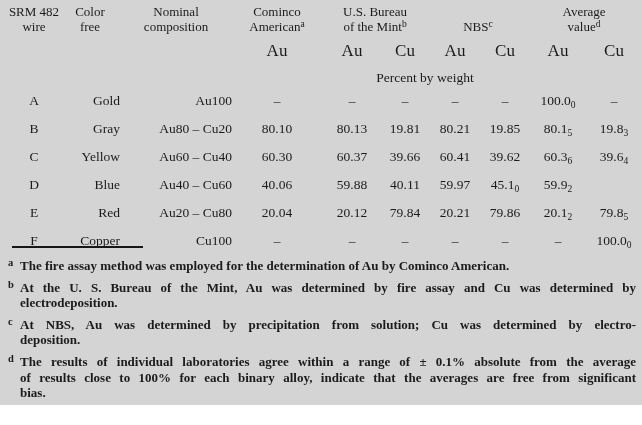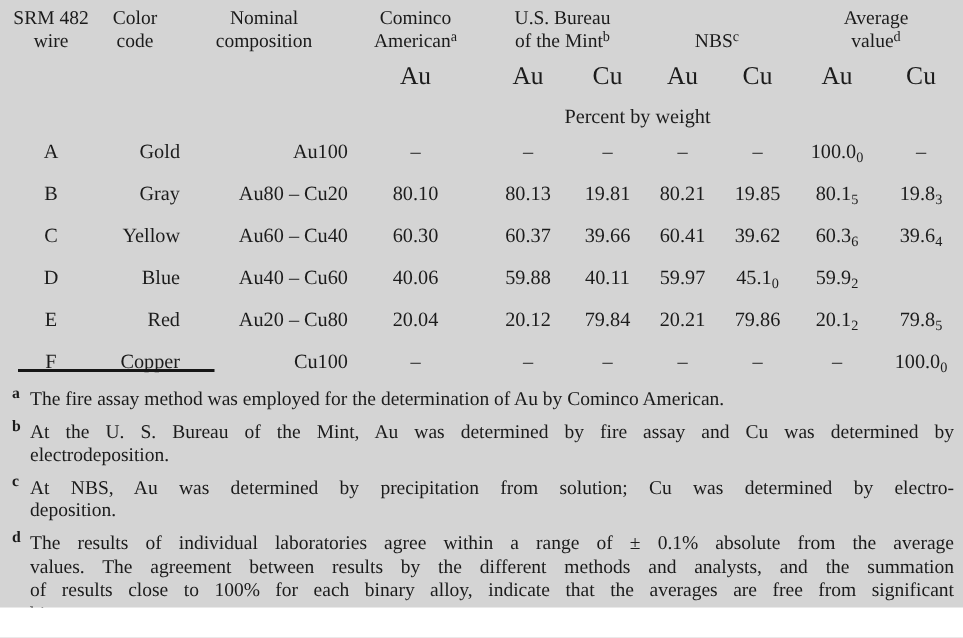--- a/index.html
+++ b/index.html
@@ -45,39 +45,39 @@
   
   .footnotes {
     position: absolute; left: 8px; top: 258px; width: 628px;
     font-size: 13px; line-height: 15.6px;
   }
   .footnote { position: relative; padding-left: 12px; margin-bottom: 6px; }
   .fn-mark {
     position: absolute; left: 0; top: -3px;
     font-size: 10.5px; font-weight: bold;
   }
-  .fn-line { text-align: justify; text-align-last: justify; }
+  .fn-line { text-align: justify; text-align-last: justify; font-weight: bold; }
   .fn-line.last { text-align: justify; text-align-last: auto; }
   .fn-line:empty { display: none; }
 </style>
 </head>
 <body>
 
 <div class="page">
 
   <div class="table">
 
     <div class="grid-row thead-group">
       <div class="hgroup">
         <div>SRM 482</div>
         <div>wire</div>
       </div>
       <div class="hgroup">
         <div>Color</div>
-        <div>code</div>
+        <div>free</div>
       </div>
       <div class="hgroup">
         <div>Nominal</div>
         <div>composition</div>
       </div>
       <div class="hgroup">
         <div>Cominco</div>
         <div><span>American</span><sup>a</sup></div>
       </div>
       <div class="hgroup span2">
@@ -206,20 +206,19 @@
 
     <div class="footnote">
       <span class="fn-mark">c</span>
       <div class="fn-line">At NBS, Au was determined by precipitation from solution; Cu was determined by electro-</div>
       <div class="fn-line last">deposition.</div>
     </div>
 
     <div class="footnote">
       <span class="fn-mark">d</span>
       <div class="fn-line">The results of individual laboratories agree within a range of ± 0.1% absolute from the average</div>
-      <div class="fn-line">values. The agreement between results by the different methods and analysts, and the summation</div>
       <div class="fn-line">of results close to 100% for each binary alloy, indicate that the averages are free from significant</div>
       <div class="fn-line last">bias.</div>
     </div>
 
   </div>
 
 </div>
 
 </body></html>

